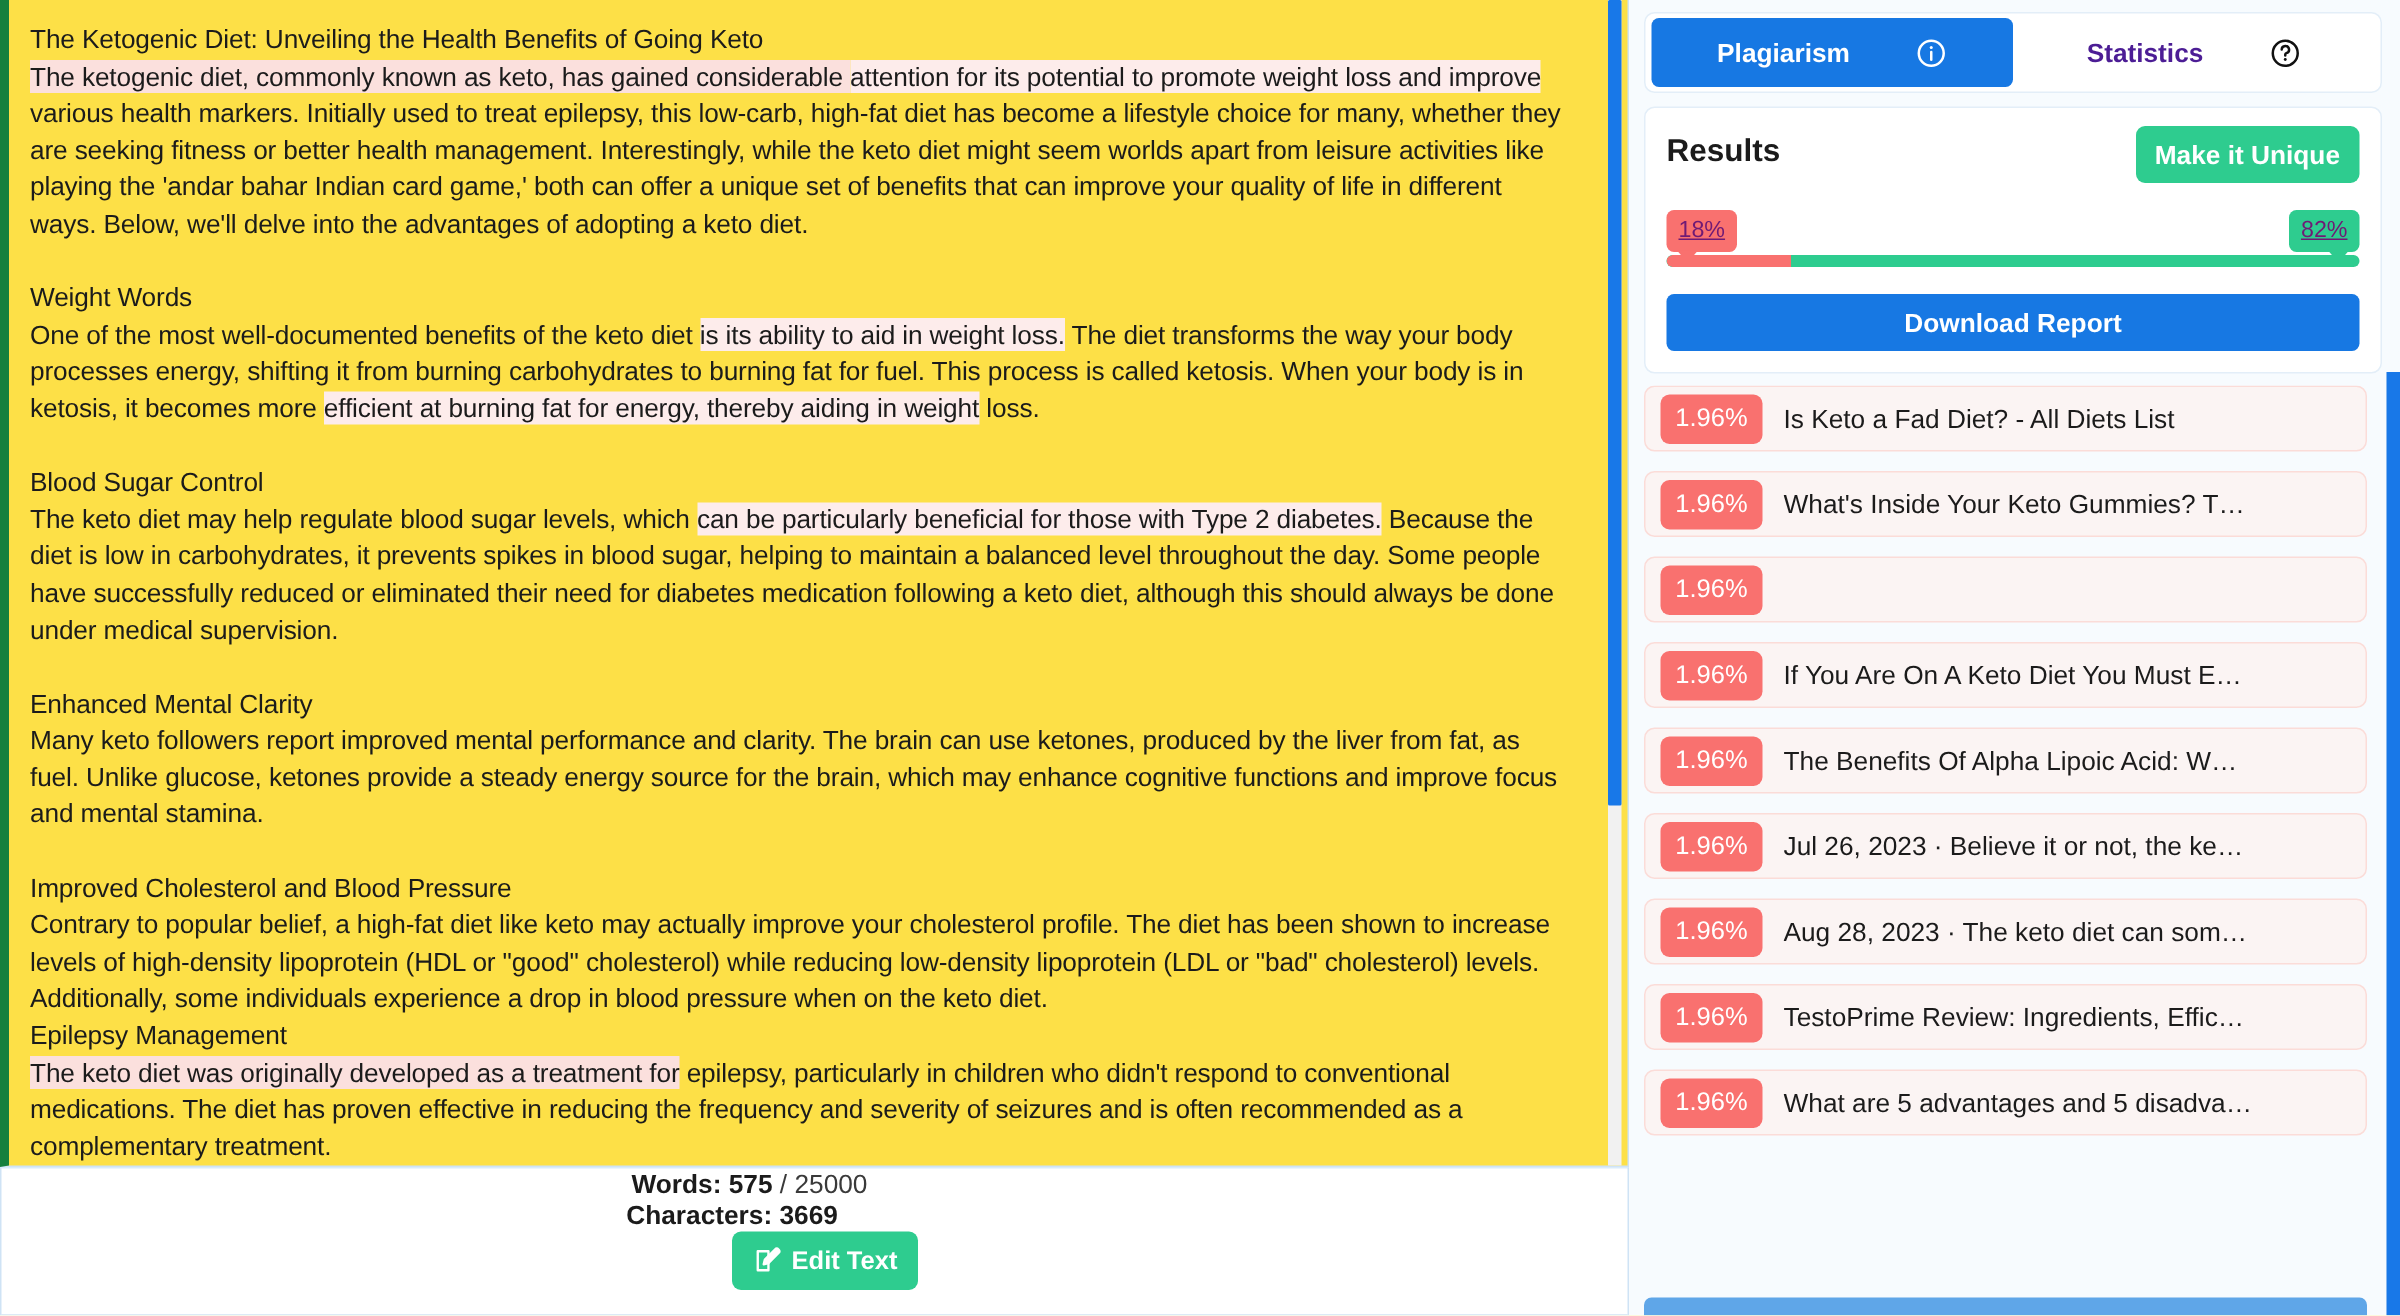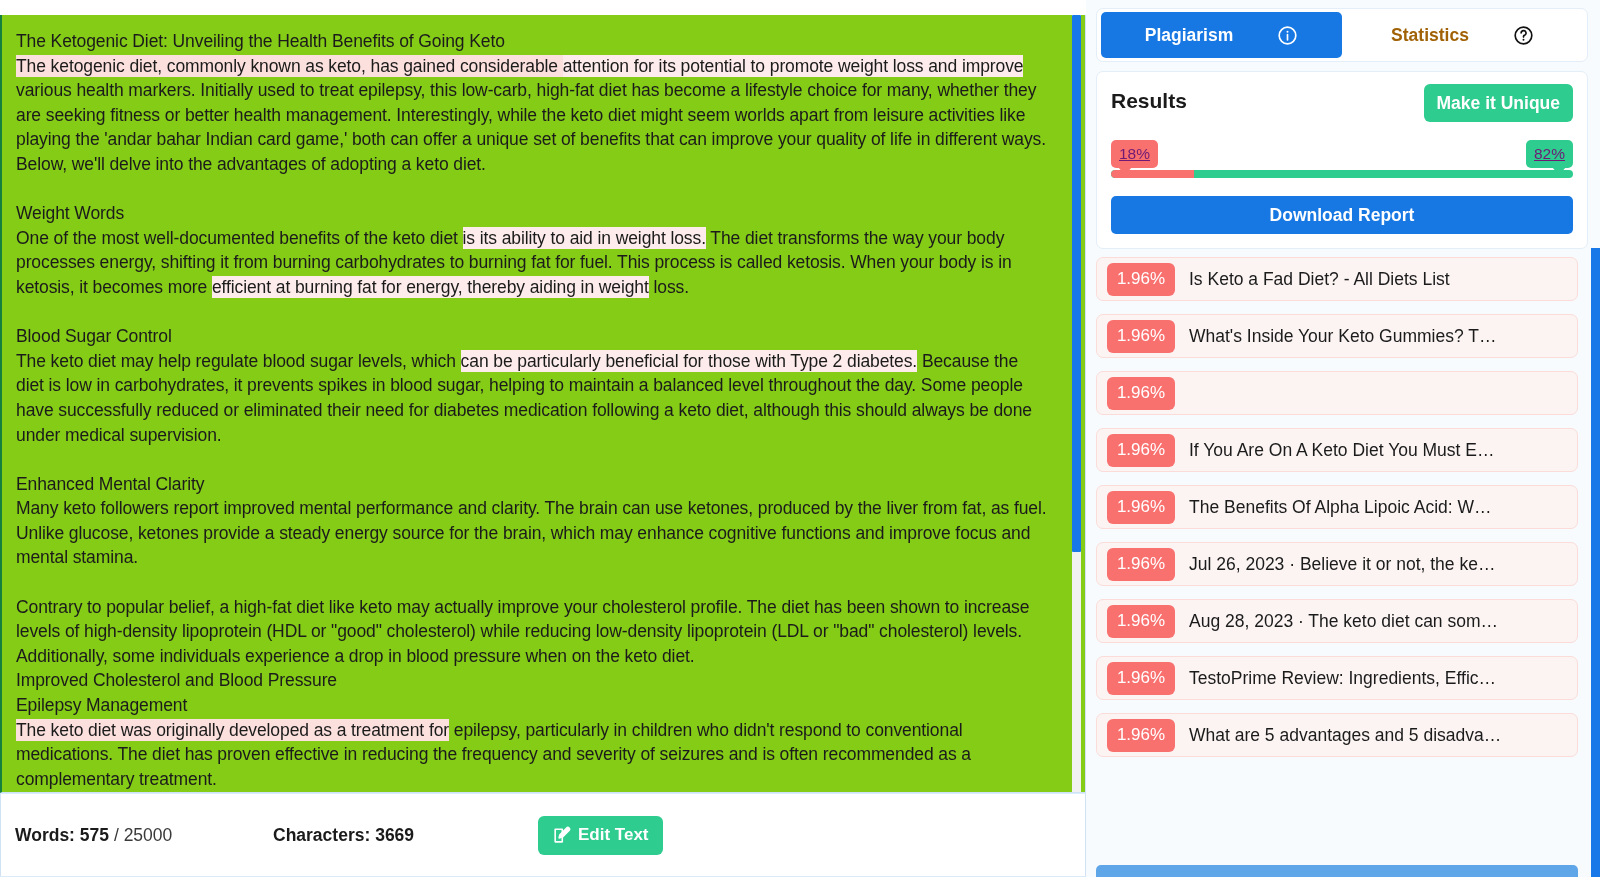--- a/index.html
+++ b/index.html
@@ -15,27 +15,27 @@
   #left-panel {
     width: 1086px;
     height: 877px;
     position: relative;
     background: #ffffff;
     display: flex;
     flex-direction: column;
   }
   #editor-card {
     position: relative;
-    margin: 15px 0 0 0;
+    margin: 0 0 0 0;
     flex: 0 0 778px;
     border: 1px solid #cfe3f5;
     border-top: none;
-    border-left: 2px solid #15803d;
+    border-left: 6px solid #15803d;
     border-right: 1px solid #cfe3f5;
-    background: #84cc16;
+    background: #fde047;
     overflow: hidden;
   }
   #editor-text {
     padding: 14px 38px 10px 14px;
     font-size: 17.5px;
     line-height: 24.6px;
     color: #1b1b1b;
     letter-spacing: -0.1px;
   }
   #editor-text p { margin: 0; }
@@ -73,20 +73,21 @@
     height: 99px;
     border-top: 1px solid #d9ecfb;
     border-left: 1px solid #cfe3f5;
     border-right: 1px solid #cfe3f5;
     border-bottom: 1px solid #dbeaf7;
     display: flex;
     align-items: center;
     padding-left: 14px;
     background: #fff;
     gap: 0;
+    flex-direction: column;
   }
   .counter {
     font-size: 17.5px;
     color: #1b1b1b;
   }
   .counter b { font-weight: 700; }
   .counter .muted { color: #3a3a3a; font-weight: 400; }
   #words-counter { width: 258px; font-weight: 700; }
   #chars-counter { width: 265px; font-weight: 700; }
   #edit-text-button {
@@ -135,21 +136,21 @@
     display: flex;
     align-items: center;
     justify-content: center;
     gap: 44px;
     font-size: 17.5px;
     font-weight: 700;
     cursor: pointer;
     user-select: none;
   }
   .tab.active { background: #1778e3; color: #ffffff; }
-  .tab.inactive { background: transparent; color: #a16207; }
+  .tab.inactive { background: transparent; color: #4c1d95; }
   .tab .ticon { display: flex; align-items: center; }
 
   
   #results-card {
     padding: 12px 14px 14px 14px;
     margin-bottom: 8px;
   }
   #results-head {
     display: flex;
     align-items: flex-start;
@@ -289,22 +290,22 @@
         <p class="blank">&nbsp;</p>
         <p><span>Weight Words</span></p>
         <p><span>One of the most well-documented benefits of the keto diet </span><mark class="hl2">is its ability to aid in weight loss.</mark><span> The diet transforms the way your body processes energy, shifting it from burning carbohydrates to burning fat for fuel. This process is called ketosis. When your body is in ketosis, it becomes more </span><mark class="hl2">efficient at burning fat for energy, thereby aiding in weight</mark><span> loss.</span></p>
         <p class="blank">&nbsp;</p>
         <p><span>Blood Sugar Control</span></p>
         <p><span>The keto diet may help regulate blood sugar levels, which </span><mark class="hl2">can be particularly beneficial for those with Type 2 diabetes.</mark><span> Because the diet is low in carbohydrates, it prevents spikes in blood sugar, helping to maintain a balanced level throughout the day. Some people have successfully reduced or eliminated their need for diabetes medication following a keto diet, although this should always be done under medical supervision.</span></p>
         <p class="blank">&nbsp;</p>
         <p><span>Enhanced Mental Clarity</span></p>
         <p><span>Many keto followers report improved mental performance and clarity. The brain can use ketones, produced by the liver from fat, as fuel. Unlike glucose, ketones provide a steady energy source for the brain, which may enhance cognitive functions and improve focus and mental stamina.</span></p>
         <p class="blank">&nbsp;</p>
+        <p><span>Improved Cholesterol and Blood Pressure</span></p>
         <p><span>Contrary to popular belief, a high-fat diet like keto may actually improve your cholesterol profile. The diet has been shown to increase levels of high-density lipoprotein (HDL or "good" cholesterol) while reducing low-density lipoprotein (LDL or "bad" cholesterol) levels. Additionally, some individuals experience a drop in blood pressure when on the keto diet.</span></p>
-        <p><span>Improved Cholesterol and Blood Pressure</span></p>
         <p><span>Epilepsy Management</span></p>
         <p><mark class="hl">The keto diet was originally developed as a treatment for</mark><span> epilepsy, particularly in children who didn't respond to conventional medications. The diet has proven effective in reducing the frequency and severity of seizures and is often recommended as a complementary treatment.</span></p>
       </div>
     <div id="editor-scroll-track">
       <div id="editor-scroll-thumb"></div>
     </div>
   </div>
 
   <div id="status-bar">
     <div class="counter" id="words-counter">

